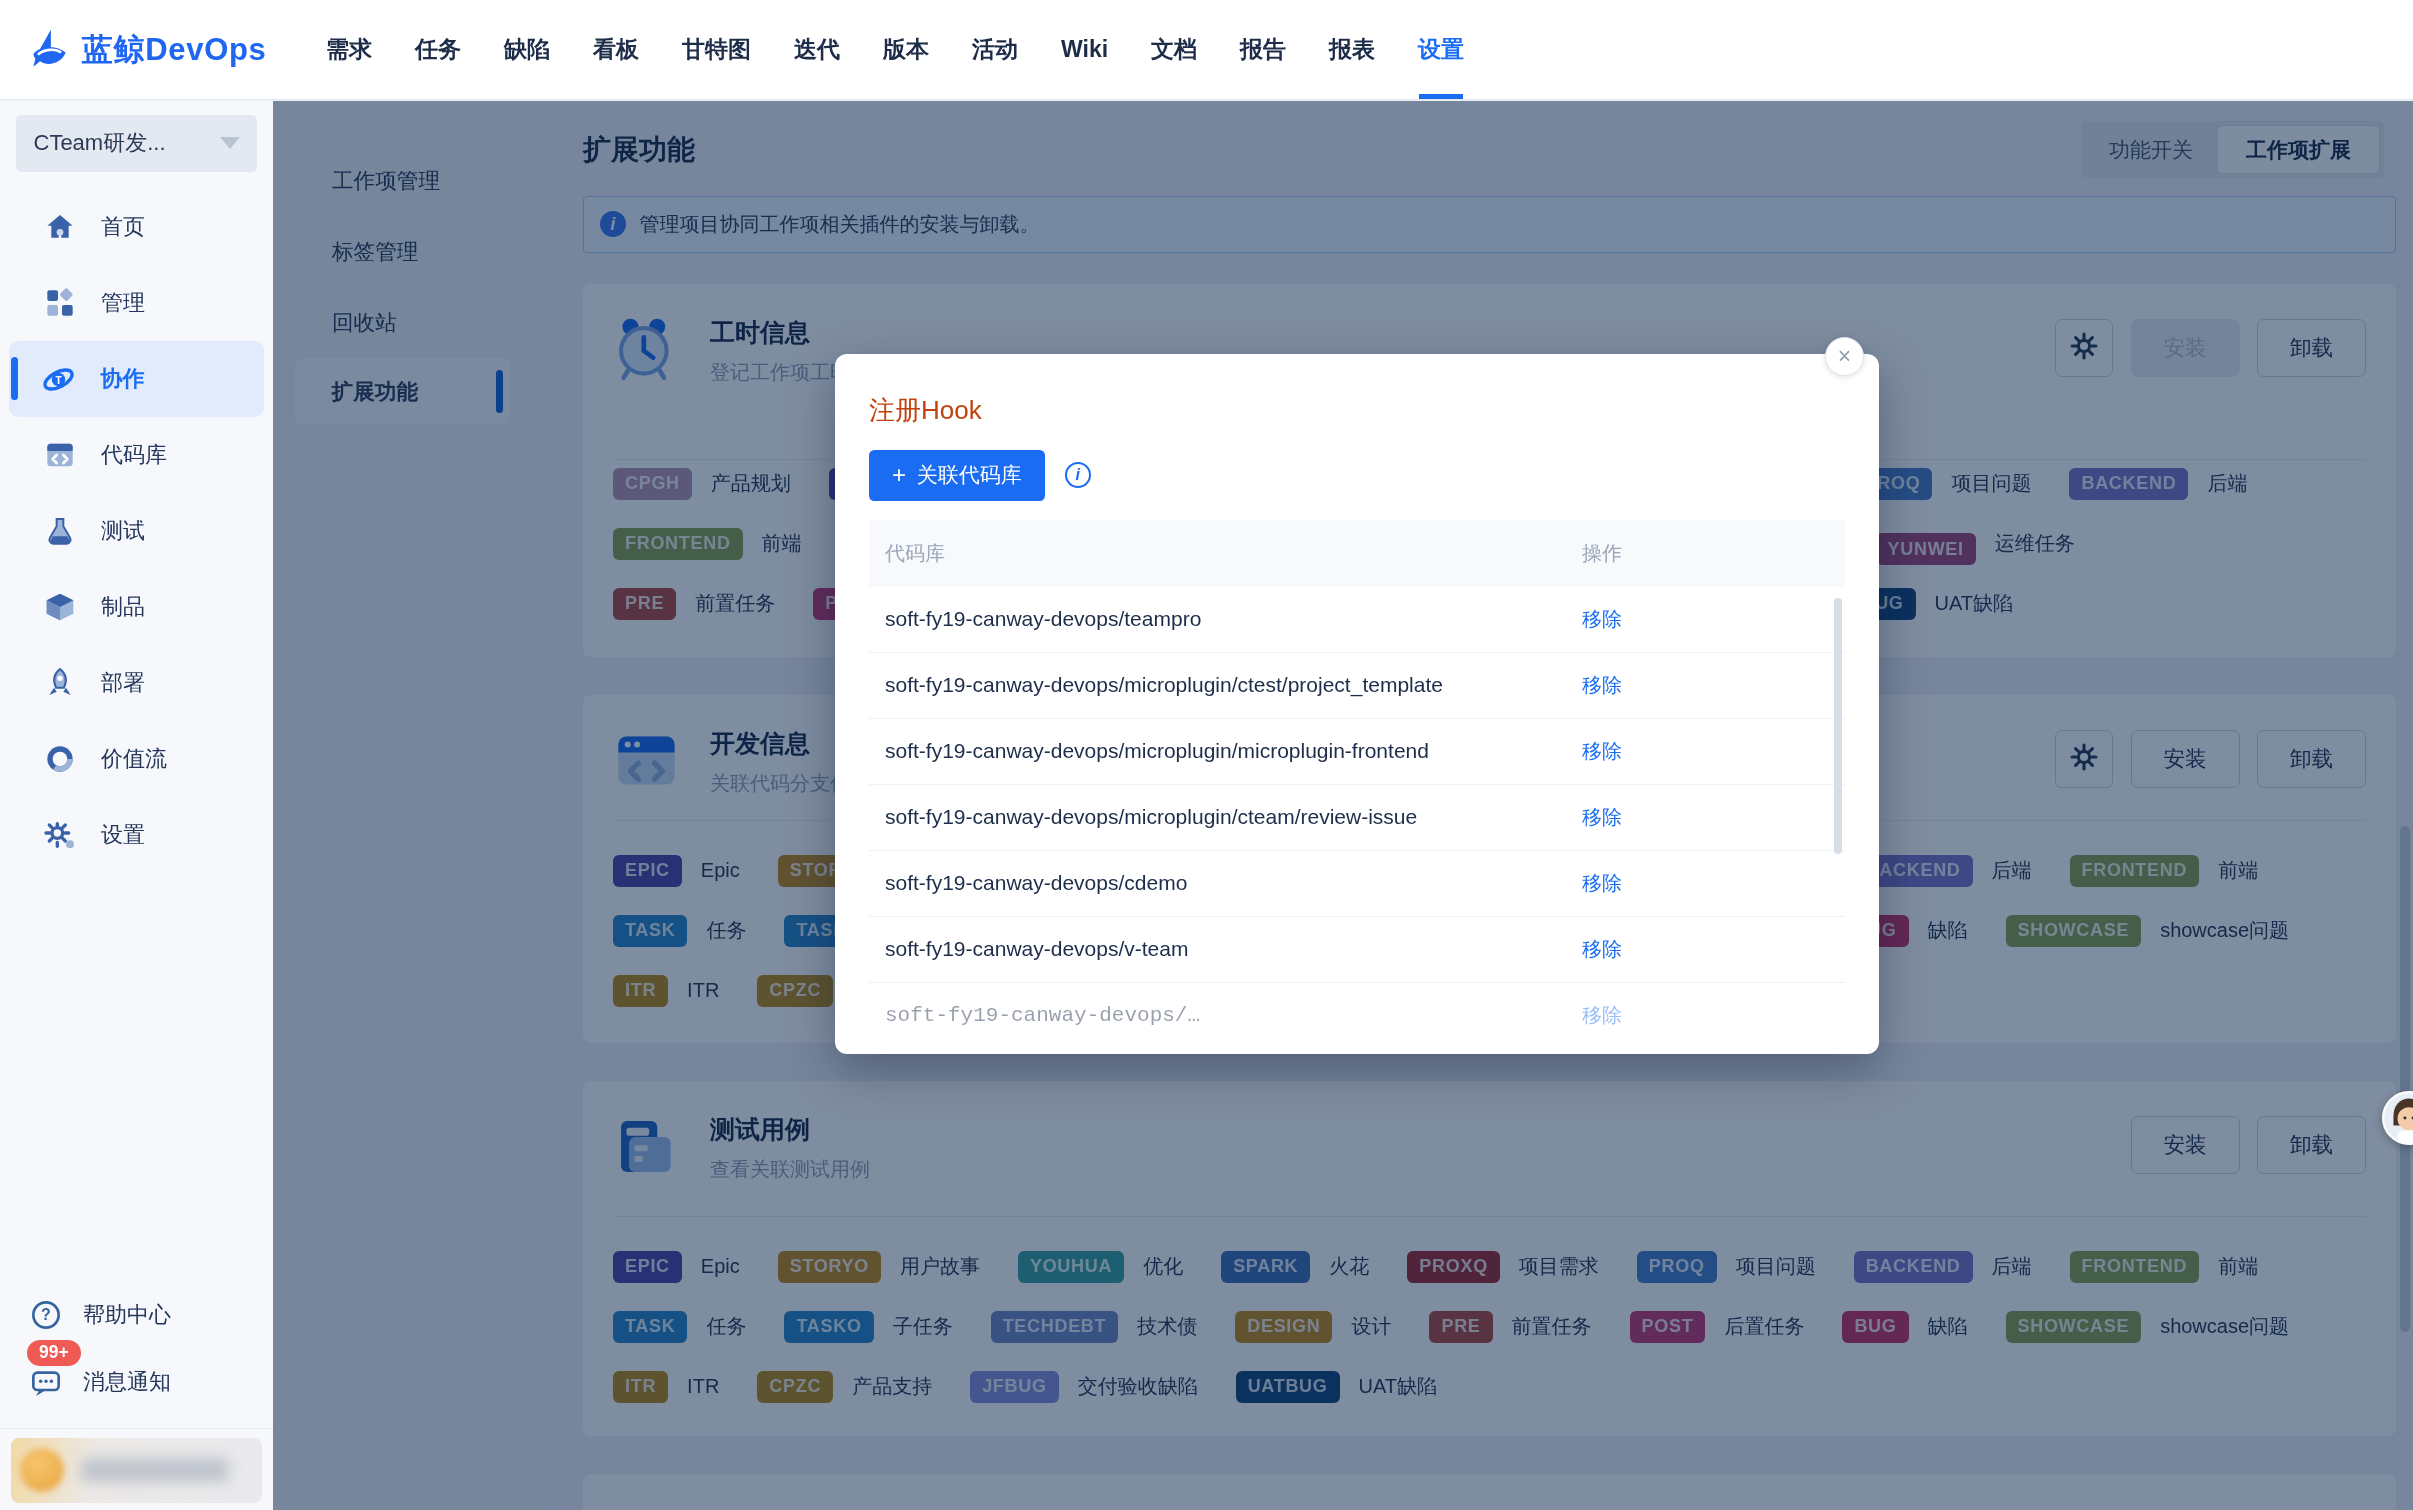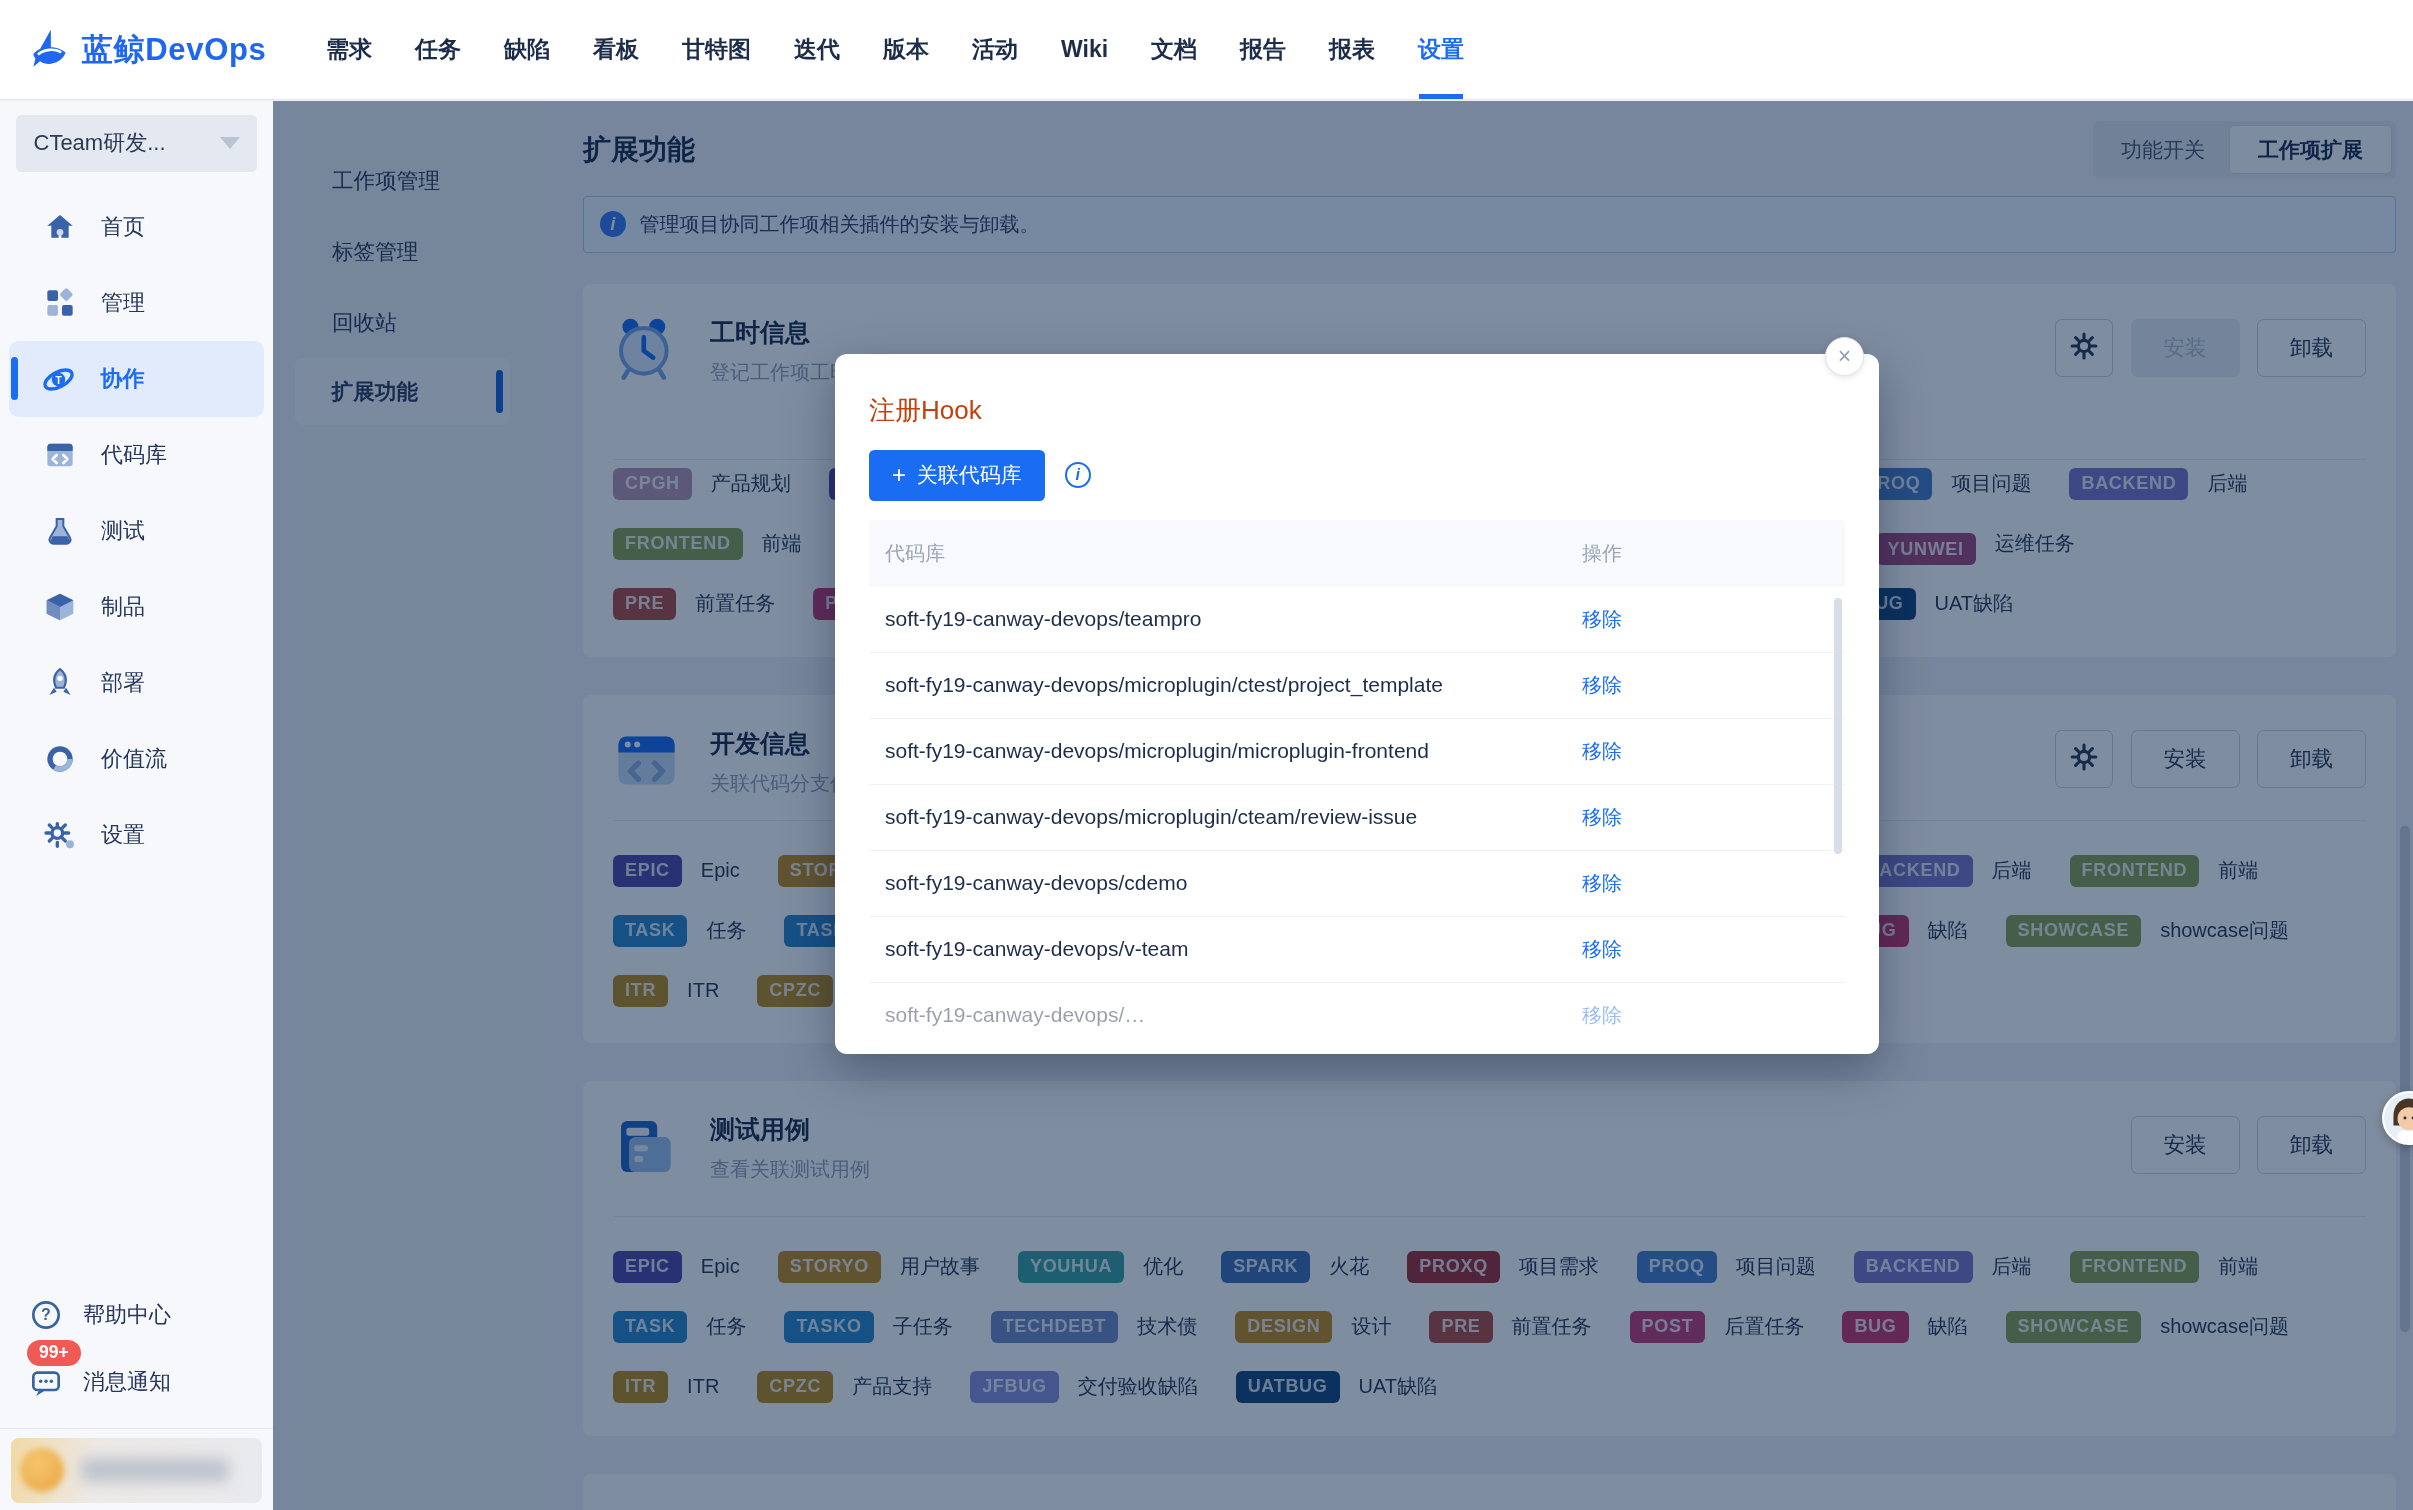--- a/index.html
+++ b/index.html
@@ -55,21 +55,21 @@
              font-size:21.6px;color:#2e3d5c;cursor:pointer;}
   .menu-item.active{position:relative;margin:0 36px 0 21.6px;height:67px;padding-left:37px;
                     background:#f6f8fb;border-radius:8px;font-weight:600;}
   .menu-item.active::after{content:"";position:absolute;right:6.7px;top:12px;width:7.4px;height:43px;
                            border-radius:4px;background:#1565d8;}
 
   
   .main{position:absolute;left:546px;top:101px;right:0;bottom:0;padding:0 17px 0 37px;z-index:1;}
   .mc-header{position:relative;margin-top:17.5px;height:62px;}
   .page-title{font-size:28px;font-weight:700;color:#1c2e4a;line-height:62px;}
-  .toggle{position:absolute;right:0;top:2.7px;display:flex;align-items:center;background:#e2e7ee;
+  .toggle{position:absolute;right:12px;top:2.7px;display:flex;align-items:center;background:#e2e7ee;
           border-radius:5.4px;padding:4px;}
   .toggle-btn{font-size:21px;color:#4a576f;padding:0 24px;height:49px;display:flex;align-items:center;
               cursor:pointer;white-space:nowrap;}
   .toggle-btn.active{background:#fbfcfd;border:1.3px solid #d8dee8;border-radius:5.4px;color:#1d2d4a;
                      font-weight:700;padding:0 28px;}
   .banner{margin-top:15px;height:57px;background:#eff6ff;border:1.3px solid #abc8f1;border-radius:4px;
           display:flex;align-items:center;gap:13.5px;padding:0 16px;font-size:20px;color:#32425f;}
   .info-dot{width:26px;height:26px;border-radius:50%;background:#3d7bf0;color:#fff;font-size:17.5px;
             font-style:italic;font-weight:700;display:flex;align-items:center;justify-content:center;flex:none;}
 
@@ -117,21 +117,21 @@
            font-size:21px;display:flex;align-items:center;gap:10.8px;cursor:pointer;font-family:inherit;}
   .add-plus{font-size:24px;line-height:1;}
   .info-ring{width:26px;height:26px;border:2px solid #1a6df3;border-radius:50%;color:#1a6df3;
              font-size:16px;font-style:italic;font-weight:700;display:flex;align-items:center;justify-content:center;}
   .table-wrap{position:relative;margin-top:19px;height:507px;overflow:hidden;border-radius:4px;}
   .thead{height:67px;background:#f7f9fc;display:flex;align-items:center;font-size:20px;color:#9aa5b7;}
   .c1{flex:1;padding-left:16px;white-space:nowrap;overflow:hidden;}
   .c2{width:263px;flex:none;}
   .trow{height:66px;display:flex;align-items:center;border-bottom:1.3px solid #eef2f7;
         font-size:21px;color:#1d2d4a;}
-  .trow.faded{opacity:0.45;}
+  .trow.faded{opacity:0.45;font-family:Liberation Mono, monospace;}
   .remove-link{color:#1a6df3;font-size:20px;cursor:pointer;text-decoration:none;}
   .tbl-scroll{position:absolute;right:2.7px;top:78px;width:8px;height:256px;border-radius:4px;background:#d8dee7;}
 
   
   .assistant{position:absolute;right:-23px;top:1091px;width:54px;height:54px;border-radius:50%;
              background:#fff;border:2px solid #fff;box-shadow:0 2.7px 9.4px rgba(0,0,0,0.25);
              overflow:hidden;z-index:25;cursor:pointer;}
 </style>
 </head>
 <body>

